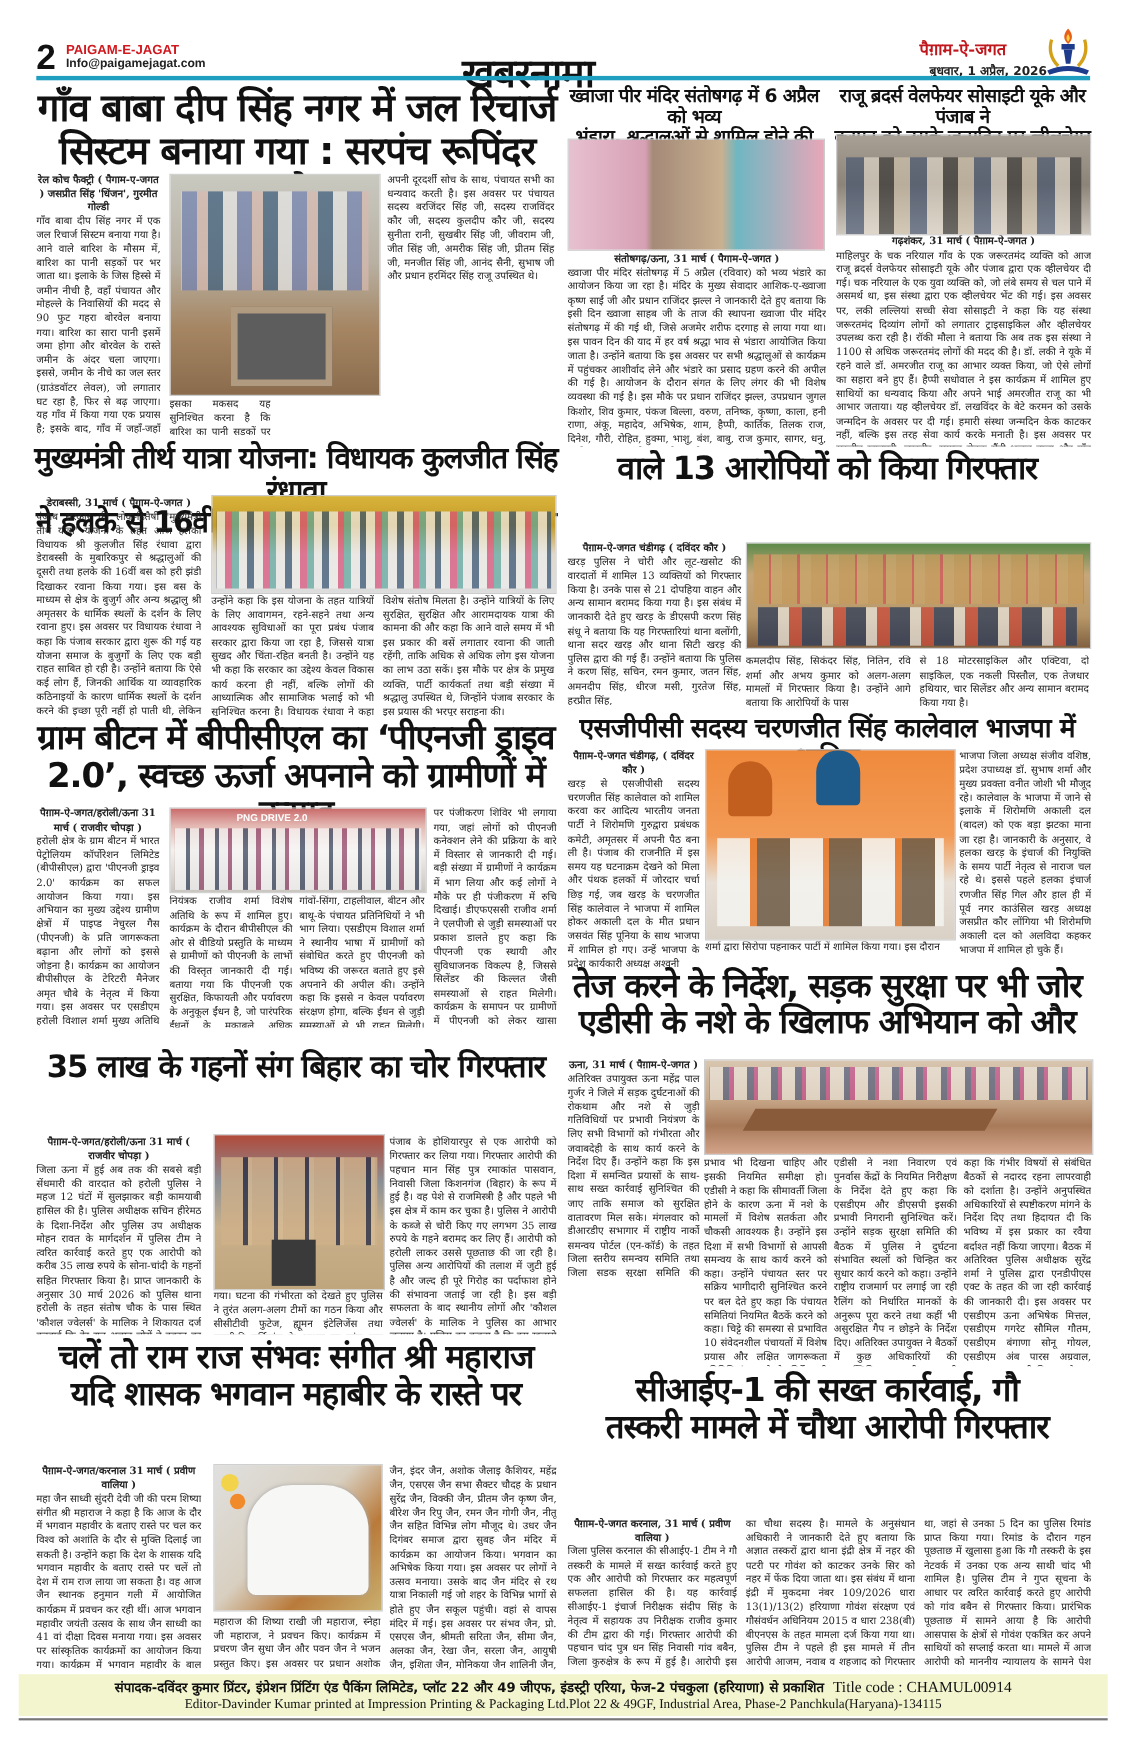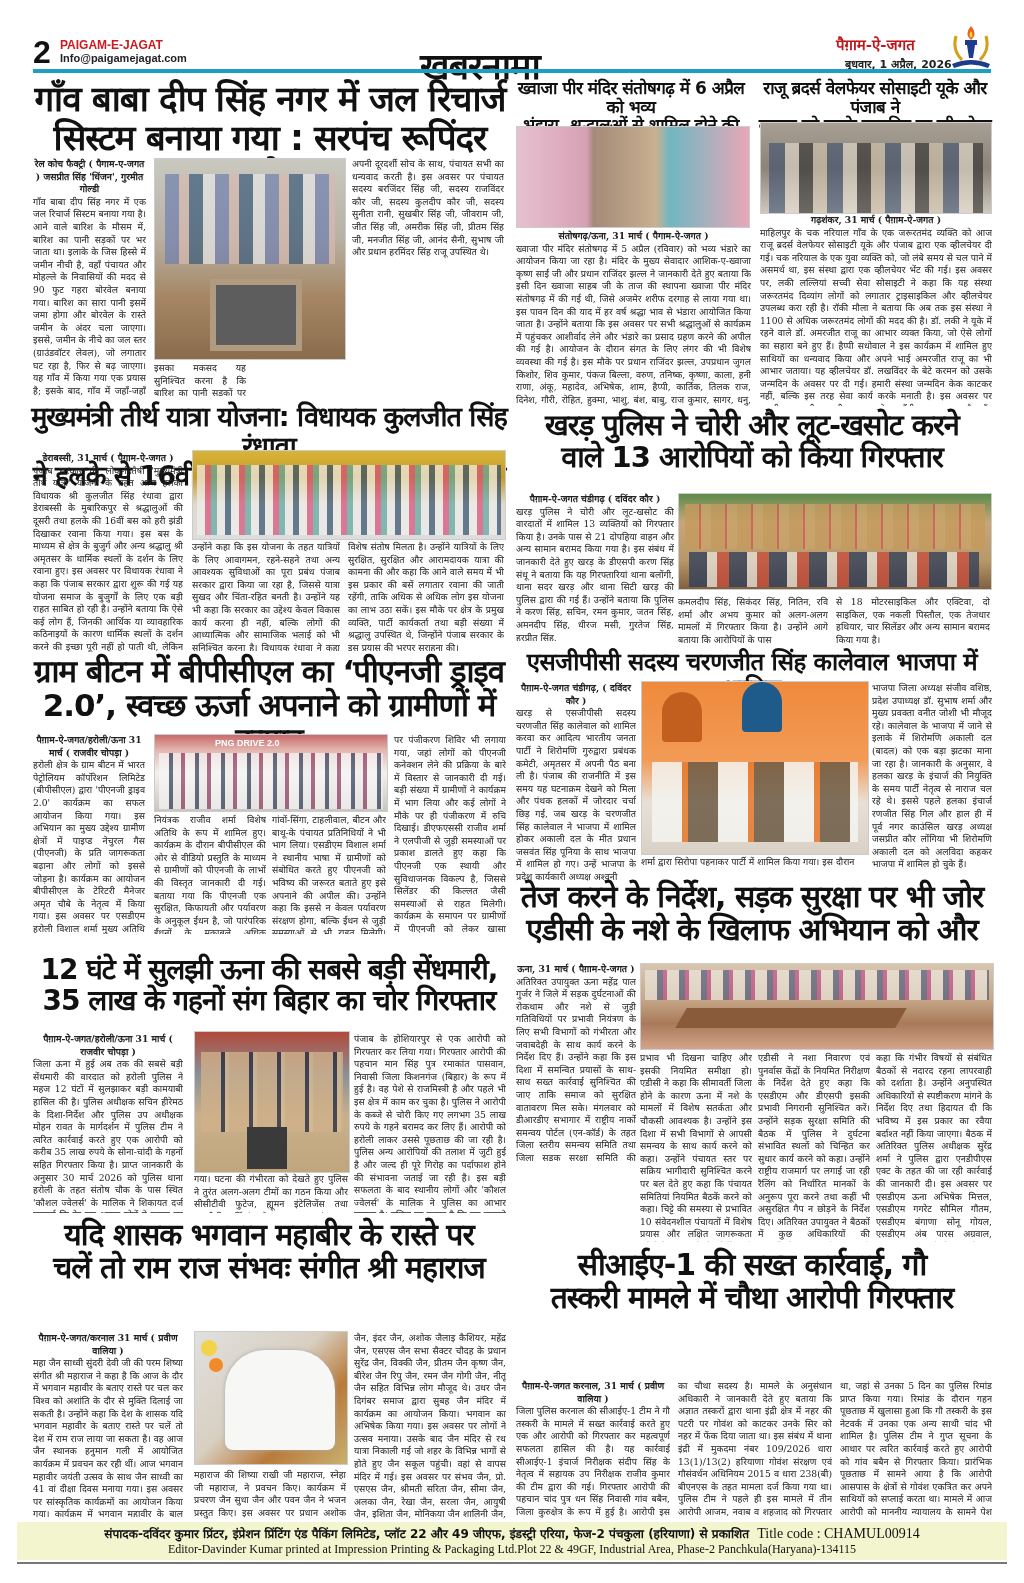--- a/index.html
+++ b/index.html
@@ -97,21 +97,20 @@
   <span class="dateline">डेराबस्सी, 31 मार्च ( पैग़ाम-ऐ-जगत )</span>
   <span>पंजाब सरकार की लोक-हितैषी 'मुख्यमंत्री तीर्थ यात्रा' योजना के तहत आज हलका विधायक श्री कुलजीत सिंह रंधावा द्वारा डेराबस्सी के मुबारिकपुर से श्रद्धालुओं की दूसरी तथा हलके की 16वीं बस को हरी झंडी दिखाकर रवाना किया गया। इस बस के माध्यम से क्षेत्र के बुजुर्ग और अन्य श्रद्धालु श्री अमृतसर के धार्मिक स्थलों के दर्शन के लिए रवाना हुए। इस अवसर पर विधायक रंधावा ने कहा कि पंजाब सरकार द्वारा शुरू की गई यह योजना समाज के बुजुर्गों के लिए एक बड़ी राहत साबित हो रही है। उन्होंने बताया कि ऐसे कई लोग हैं, जिनकी आर्थिक या व्यावहारिक कठिनाइयों के कारण धार्मिक स्थलों के दर्शन करने की इच्छा पूरी नहीं हो पाती थी, लेकिन इस योजना के माध्यम से अब उनके सपने साकार हो रहे हैं।</span>
 </div>
 <div class="abs photo" style="left:192px;top:450px;width:312px;height:88px;background:linear-gradient(180deg,#d8b43a 0%,#c59a2a 30%,#e0d8cc 60%,#ddd 100%);">
   <div style="position:absolute;left:4px;top:14px;width:304px;height:70px;background:repeating-linear-gradient(90deg,#f0f0ec 0 8px,#d84d7a 8px 14px,#5aa7a0 14px 20px,#eee 20px 28px,#2f4f6f 28px 34px);opacity:0.7;"></div>
 </div>
 <div class="abs col" style="left:192px;top:541px;width:148px;height:110px;">उन्होंने कहा कि इस योजना के तहत यात्रियों के लिए आवागमन, रहने-सहने तथा अन्य आवश्यक सुविधाओं का पूरा प्रबंध पंजाब सरकार द्वारा किया जा रहा है, जिससे यात्रा सुखद और चिंता-रहित बनती है। उन्होंने यह भी कहा कि सरकार का उद्देश्य केवल विकास कार्य करना ही नहीं, बल्कि लोगों की आध्यात्मिक और सामाजिक भलाई को भी सुनिश्चित करना है। विधायक रंधावा ने कहा कि बुजुर्गों के चेहरों पर खुशी और उनके मन में श्रद्धा देखकर उन्हें</div>
 <div class="abs col" style="left:348px;top:541px;width:156px;height:110px;">विशेष संतोष मिलता है। उन्होंने यात्रियों के लिए सुरक्षित, सुरक्षित और आरामदायक यात्रा की कामना की और कहा कि आने वाले समय में भी इस प्रकार की बसें लगातार रवाना की जाती रहेंगी, ताकि अधिक से अधिक लोग इस योजना का लाभ उठा सकें। इस मौके पर क्षेत्र के प्रमुख व्यक्ति, पार्टी कार्यकर्ता तथा बड़ी संख्या में श्रद्धालु उपस्थित थे, जिन्होंने पंजाब सरकार के इस प्रयास की भरपूर सराहना की।</div>
 
 <div class="abs hl hl-l" style="left:512px;top:410px;width:480px;font-size:29px;">
-  <div>खरड़ पुलिस ने चोरी और लूट-खसोट करने</div>
   <div>वाले 13 आरोपियों को किया गिरफ्तार</div>
 </div>
 <div class="abs col" style="left:516px;top:493px;width:158px;height:148px;">
   <span class="dateline">पैग़ाम-ऐ-जगत चंडीगढ़ ( दविंदर कौर )</span>
   <span>खरड़ पुलिस ने चोरी और लूट-खसोट की वारदातों में शामिल 13 व्यक्तियों को गिरफ्तार किया है। उनके पास से 21 दोपहिया वाहन और अन्य सामान बरामद किया गया है। इस संबंध में जानकारी देते हुए खरड़ के डीएसपी करण सिंह संधू ने बताया कि यह गिरफ्तारियां थाना बलोंगी, थाना सदर खरड़ और थाना सिटी खरड़ की पुलिस द्वारा की गई हैं। उन्होंने बताया कि पुलिस ने करण सिंह, सचिन, रमन कुमार, जतन सिंह, अमनदीप सिंह, धीरज मसी, गुरतेज सिंह, हरप्रीत सिंह,</span>
 </div>
 <div class="abs photo" style="left:678px;top:493px;width:312px;height:95px;background:linear-gradient(180deg,#5d8a4a 0%,#c7a77a 30%,#b89868 70%,#806040 100%);">
   <div style="position:absolute;left:6px;top:10px;width:300px;height:45px;background:repeating-linear-gradient(90deg,#c59a5d 0 14px,#d05a5a 14px 16px,#c9a46a 16px 26px);opacity:0.8;"></div>
   <div style="position:absolute;left:10px;top:58px;width:290px;height:35px;background:repeating-linear-gradient(90deg,#2b3b5a 0 18px,#e8e4dc 18px 28px,#c94a3a 28px 40px);opacity:0.75;"></div>
 </div>
@@ -143,21 +142,20 @@
 </div>
 <div class="abs photo" style="left:641px;top:681px;width:226px;height:172px;background:linear-gradient(180deg,#ef8a3c 0%,#f29a55 45%,#e8e0d6 70%,#d9d0c6 100%);">
   <div style="position:absolute;left:20px;top:10px;width:40px;height:50px;border-radius:20px 20px 4px 4px;background:#c25e1e;"></div>
   <div style="position:absolute;left:100px;top:0;width:40px;height:50px;border-radius:20px 20px 4px 4px;background:#1e5a8a;"></div>
   <div style="position:absolute;left:10px;top:80px;width:206px;height:80px;background:repeating-linear-gradient(90deg,#f4f4f0 0 30px,#e6792b 30px 36px,#6c5a44 36px 66px);opacity:0.85;"></div>
 </div>
 <div class="abs col" style="left:641px;top:856px;width:226px;height:14px;">शर्मा द्वारा सिरोपा पहनाकर पार्टी में शामिल किया गया। इस दौरान</div>
 <div class="abs col" style="left:872px;top:682px;width:120px;height:190px;">भाजपा जिला अध्यक्ष संजीव वशिष्ठ, प्रदेश उपाध्यक्ष डॉ. सुभाष शर्मा और मुख्य प्रवक्ता वनीत जोशी भी मौजूद रहे। कालेवाल के भाजपा में जाने से इलाके में शिरोमणि अकाली दल (बादल) को एक बड़ा झटका माना जा रहा है। जानकारी के अनुसार, वे हलका खरड़ के इंचार्ज की नियुक्ति के समय पार्टी नेतृत्व से नाराज चल रहे थे। इससे पहले हलका इंचार्ज रणजीत सिंह गिल और हाल ही में पूर्व नगर काउंसिल खरड़ अध्यक्ष जसप्रीत कौर लोंगिया भी शिरोमणि अकाली दल को अलविदा कहकर भाजपा में शामिल हो चुके हैं।</div>
 
 <div class="abs hl hl-xl" style="left:30px;top:955px;width:478px;font-size:28px;">
-  <div>12 घंटे में सुलझी ऊना की सबसे बड़ी सेंधमारी,</div>
   <div>35 लाख के गहनों संग बिहार का चोर गिरफ्तार</div>
 </div>
 <div class="abs col" style="left:33px;top:1033px;width:150px;height:180px;">
   <span class="dateline">पैग़ाम-ऐ-जगत/हरोली/ऊना 31 मार्च ( राजवीर चोपड़ा )</span>
   <span>जिला ऊना में हुई अब तक की सबसे बड़ी सेंधमारी की वारदात को हरोली पुलिस ने महज 12 घंटों में सुलझाकर बड़ी कामयाबी हासिल की है। पुलिस अधीक्षक सचिन हीरेमठ के दिशा-निर्देश और पुलिस उप अधीक्षक मोहन रावत के मार्गदर्शन में पुलिस टीम ने त्वरित कार्रवाई करते हुए एक आरोपी को करीब 35 लाख रुपये के सोना-चांदी के गहनों सहित गिरफ्तार किया है। प्राप्त जानकारी के अनुसार 30 मार्च 2026 को पुलिस थाना हरोली के तहत संतोष चौक के पास स्थित 'कौशल ज्वेलर्स' के मालिक ने शिकायत दर्ज करवाई कि देर रात अज्ञात चोरों ने दुकान का शटर तोड़कर तिजोरी से लगभग 100 ग्राम सोना और 8 किलो चांदी के आभूषण चोरी कर लिए। सूचना मिलते ही पंडोगा चौकी की पुलिस टीम मौके पर पहुंची और थाना प्रभारी सुनील संख्यान को मामले से अवगत कराया</span>
 </div>
 <div class="abs photo" style="left:194px;top:1031px;width:154px;height:140px;background:linear-gradient(180deg,#b14a3a 0%,#8a8f96 30%,#c9b08b 60%,#bfa67d 100%);">
   <div style="position:absolute;left:6px;top:20px;width:142px;height:80px;background:repeating-linear-gradient(90deg,#cfb089 0 20px,#2a2f45 20px 24px,#d6bb95 24px 28px);opacity:0.8;"></div>
   <div style="position:absolute;left:52px;top:95px;width:40px;height:42px;background:#3a3a3a;"></div>
 </div>
@@ -174,22 +172,22 @@
 </div>
 <div class="abs photo" style="left:640px;top:963px;width:352px;height:85px;background:linear-gradient(180deg,#d8c6b0 0%,#c7a98a 40%,#a87a5a 70%,#d4a48a 100%);">
   <div style="position:absolute;left:4px;top:6px;width:344px;height:30px;background:repeating-linear-gradient(90deg,#f0ede6 0 12px,#3d4f7a 12px 18px,#c03a8a 18px 22px);opacity:0.6;"></div>
   <div style="position:absolute;left:40px;top:44px;width:220px;height:20px;background:#8a5b3a;transform:skewX(-30deg);"></div>
 </div>
 <div class="abs col" style="left:640px;top:1052px;width:112px;height:190px;">प्रभाव भी दिखना चाहिए और इसकी नियमित समीक्षा हो। एडीसी ने कहा कि सीमावर्ती जिला होने के कारण ऊना में नशे के मामलों में विशेष सतर्कता और चौकसी आवश्यक है। उन्होंने इस दिशा में सभी विभागों से आपसी समन्वय के साथ कार्य करने को कहा। उन्होंने पंचायत स्तर पर सक्रिय भागीदारी सुनिश्चित करने पर बल देते हुए कहा कि पंचायत समितियां नियमित बैठकें करने को कहा। चिट्टे की समस्या से प्रभावित 10 संवेदनशील पंचायतों में विशेष प्रयास और लक्षित जागरूकता गतिविधियां चलाने के निर्देश भी दिए। साथ ही, स्कूलों में विद्यार्थियों को नशे के दुष्प्रभावों के प्रति जागरूक करने पर जोर दिया।</div>
 <div class="abs col" style="left:758px;top:1052px;width:112px;height:190px;">एडीसी ने नशा निवारण एवं पुनर्वास केंद्रों के नियमित निरीक्षण के निर्देश देते हुए कहा कि एसडीएम और डीएसपी इसकी प्रभावी निगरानी सुनिश्चित करें। उन्होंने सड़क सुरक्षा समिति की बैठक में पुलिस ने दुर्घटना संभावित स्थलों को चिन्हित कर सुधार कार्य करने को कहा। उन्होंने राष्ट्रीय राजमार्ग पर लगाई जा रही रैलिंग को निर्धारित मानकों के अनुरूप पूरा करने तथा कहीं भी असुरक्षित गैप न छोड़ने के निर्देश दिए। अतिरिक्त उपायुक्त ने बैठकों में कुछ अधिकारियों की अनुपस्थिति पर कड़ी नाराजगी व्यक्त करते हुए</div>
 <div class="abs col" style="left:876px;top:1052px;width:116px;height:190px;">कहा कि गंभीर विषयों से संबंधित बैठकों से नदारद रहना लापरवाही को दर्शाता है। उन्होंने अनुपस्थित अधिकारियों से स्पष्टीकरण मांगने के निर्देश दिए तथा हिदायत दी कि भविष्य में इस प्रकार का रवैया बर्दाश्त नहीं किया जाएगा। बैठक में अतिरिक्त पुलिस अधीक्षक सुरेंद्र शर्मा ने पुलिस द्वारा एनडीपीएस एक्ट के तहत की जा रही कार्रवाई की जानकारी दी। इस अवसर पर एसडीएम ऊना अभिषेक मित्तल, एसडीएम गगरेट सौमिल गौतम, एसडीएम बंगाणा सोनू गोयल, एसडीएम अंब पारस अग्रवाल, उपायुक्त आबकारी विशाल गोरला, सीएमओ डॉ. संजीव वर्मा, अधिशासी अभियंता लोक निर्माण विभाग के.एस. ठाकुर सहित अन्य अधिकारी उपस्थित रहे।</div>
 
 <div class="abs hl hl-xl" style="left:30px;top:1218px;width:478px;font-size:30px;">
+  <div>चलें तो राम राज संभवः संगीत श्री महाराज</div>
   <div>यदि शासक भगवान महाबीर के रास्ते पर</div>
-  <div>चलें तो राम राज संभवः संगीत श्री महाराज</div>
 </div>
 <div class="abs col" style="left:33px;top:1332px;width:150px;height:185px;">
   <span class="dateline">पैग़ाम-ऐ-जगत/करनाल 31 मार्च ( प्रवीण वालिया )</span>
   <span>महा जैन साध्वी सुंदरी देवी जी की परम शिष्या संगीत श्री महाराज ने कहा है कि आज के दौर में भगवान महावीर के बताए रास्ते पर चल कर विश्व को अशांति के दौर से मुक्ति दिलाई जा सकती है। उन्होंने कहा कि देश के शासक यदि भगवान महावीर के बताए रास्ते पर चलें तो देश में राम राज लाया जा सकता है। वह आज जैन स्थानक हनुमान गली में आयोजित कार्यक्रम में प्रवचन कर रही थीं। आज भगवान महावीर जयंती उत्सव के साथ जैन साध्वी का 41 वां दीक्षा दिवस मनाया गया। इस अवसर पर सांस्कृतिक कार्यक्रमों का आयोजन किया गया। कार्यक्रम में भगवान महावीर के बाल स्वरूप को झूला झुलाया गया। कार्यक्रम का संचालन महामंत्री नवीन जैन ने किया। इस अवसर पर संगीत श्री</span>
 </div>
 <div class="abs photo" style="left:194px;top:1331px;width:152px;height:132px;background:linear-gradient(135deg,#e0e0df 0%,#d8cfc0 45%,#b97a3a 70%,#c9b070 100%);">
   <div style="position:absolute;left:6px;top:8px;width:16px;height:16px;border-radius:50%;background:#f3d34a;"></div>
   <div style="position:absolute;left:14px;top:26px;width:14px;height:14px;border-radius:50%;background:#f08a2a;"></div>
   <div style="position:absolute;left:30px;top:18px;width:110px;height:100px;border-radius:40px 40px 8px 8px;background:#f7f7f5;box-shadow:0 0 4px #aaa;"></div>
 </div>

